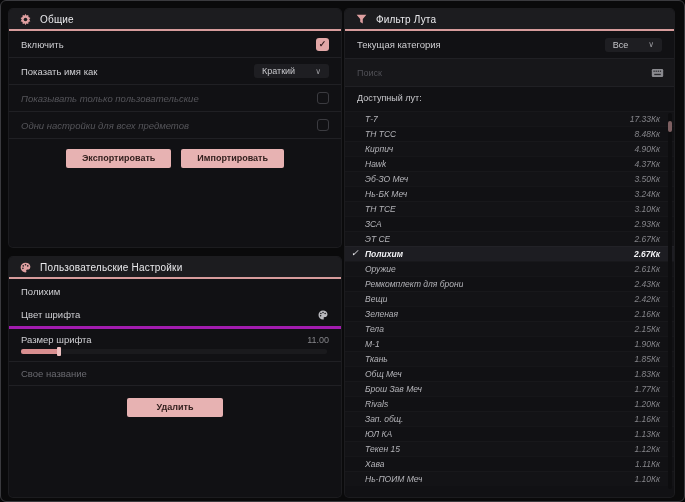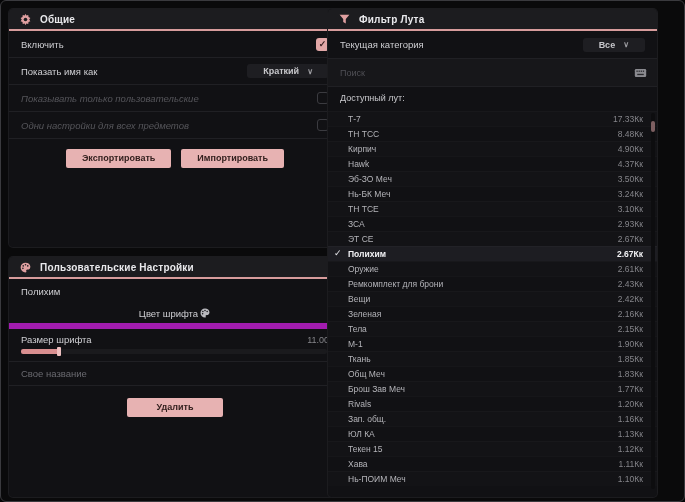--- a/index.html
+++ b/index.html
@@ -3,44 +3,44 @@
 <meta charset="utf-8">
 <style>
   html,body{margin:0;padding:0;background:#050506;}
   *{box-sizing:border-box;font-family:"Liberation Sans",sans-serif;}
   .window{position:relative;width:685px;height:502px;background:#0a0a0b;
     border:1px solid #3a3a3e;border-radius:6px;overflow:hidden;}
   .panel{position:absolute;background:#111114;border-radius:4px;overflow:hidden;
     box-shadow:0 0 0 1px #1c1c1f;}
   .p1{left:8px;top:8px;width:332px;height:238px;}
   .p2{left:8px;top:256px;width:332px;height:240px;}
-  .p3{left:327px;top:8px;width:329px;height:488px;}
+  .p3{left:344px;top:8px;width:329px;height:488px;}
   .phead{height:22px;display:flex;align-items:center;gap:8px;padding:0 10px;
     background:#1c1c1f;border-bottom:2px solid #d79c9c;}
-  .phead .ttl{font-size:10px;font-weight:bold;color:#e9e9ec;letter-spacing:.2px;}
+  .phead .ttl{font-size:10px;font-weight:normal;color:#e9e9ec;letter-spacing:.2px;}
   .icon-svg{display:inline-flex;width:13px;height:13px;align-items:center;justify-content:center;}
   .row{display:flex;align-items:center;justify-content:space-between;
     padding:0 12px;border-bottom:1px solid #202024;}
   .p1 .row{height:27px;}
   .lbl{font-size:9.5px;color:#cfcfd3;}
   .lbl.dis{color:#55555a;font-style:italic;}
   .chk{width:13px;height:13px;border-radius:3px;background:#e2a7a7;
     display:flex;align-items:center;justify-content:center;
     font-size:9px;font-weight:bold;color:#3a2022;line-height:1;}
   .chk-off{width:12px;height:12px;border-radius:3px;border:1px solid #3b3b40;background:transparent;}
-  .ddl{display:flex;align-items:center;gap:8px;background:#1e1e22;border-radius:3px;
-    padding:2px 16px;font-size:9px;color:#c6c6ca;cursor:default;font-weight:bold;}
+  .ddl{display:flex;align-items:center;gap:20px;background:#1e1e22;border-radius:3px;
+    padding:2px 8px;font-size:9px;color:#c6c6ca;cursor:default;}
   .ddl .chev{color:#9a9a9f;font-size:8px;}
   .btnrow{display:flex;justify-content:center;gap:10px;padding:10px 0 8px;}
   .pinkbtn{background:#e7b2b2;color:#34211f;border:none;border-radius:2px;
     font-size:9px;font-weight:bold;padding:3px 16px;line-height:1.4;}
   
   .rowp{display:flex;align-items:center;justify-content:space-between;padding:0 12px;}
   .r-item{height:24px;}
-  .r-color{height:26px;border-bottom:6px solid #a21caf;justify-content:center;}
+  .r-color{height:26px;border-bottom:3px solid #a21caf;}
   .r-size{padding:5px 12px 7px;border-bottom:1px solid #202024;}
   .sizehead{display:flex;justify-content:space-between;align-items:flex-end;}
   .val{font-size:9px;color:#85858a;}
   .slider{position:relative;margin-top:4px;height:5px;width:306px;background:#1a1a1d;border-radius:2px;}
   .slider .fill{position:absolute;left:0;top:0;height:5px;width:38px;background:#d98f90;border-radius:2px;}
   .slider .handle{position:absolute;left:36px;top:-2px;width:4px;height:9px;background:#edc0c0;border-radius:1px;}
   .r-input{height:24px;border-bottom:1px solid #202024;}
   .txtin{width:100%;background:transparent;border:none;outline:none;
     font-size:9.5px;color:#cfcfd3;padding:0;}
   .txtin::placeholder{color:#6a6a70;}
@@ -50,21 +50,21 @@
   .r-cat{height:28px;border-bottom:1px solid #202024;}
   .r-search{height:28px;display:flex;align-items:center;gap:8px;padding:0 10px;
     background:#17171a;border-bottom:1px solid #202024;}
   .searchin{flex:1;background:transparent;border:none;outline:none;font-size:9px;color:#cfcfd3;}
   .searchin::placeholder{color:#505056;}
   .loothead{padding:6px 12px 4px;font-size:9px;color:#c9c9cd;}
   .lootlist{position:absolute;left:0;right:0;top:102px;bottom:6px;overflow:hidden;}
   .lrow{position:relative;height:15px;display:flex;align-items:center;
     justify-content:space-between;padding:0 14px 0 20px;cursor:default;}
   .lrow:nth-child(odd){background:#131316;}
-  .lrow{border-top:1px solid rgba(255,255,255,0.025);}
+  .lrow{border-top:1px solid rgba(255,255,255,0.025);font-style:italic;}
   .lname{font-size:8.5px;color:#b4b4b9;white-space:nowrap;overflow:hidden;}
   .lval{font-size:8.5px;color:#85858a;white-space:nowrap;}
   .lrow.sel{background:#1d1d22;}
   .lrow.sel .lname,.lrow.sel .lval{color:#f2f2f5;font-weight:bold;}
   .lrow .tick{position:absolute;left:6px;top:1px;font-size:9px;color:#e8e8ec;display:none;}
   .lrow.sel .tick{display:block;}
   .scrollbar{position:absolute;right:2px;top:104px;bottom:8px;width:4px;background:#0d0d0f;border-radius:2px;}
   .scrollthumb{position:absolute;top:8px;left:0;width:4px;height:11px;background:#7d5f61;border-radius:2px;}
 </style>
 </head>

